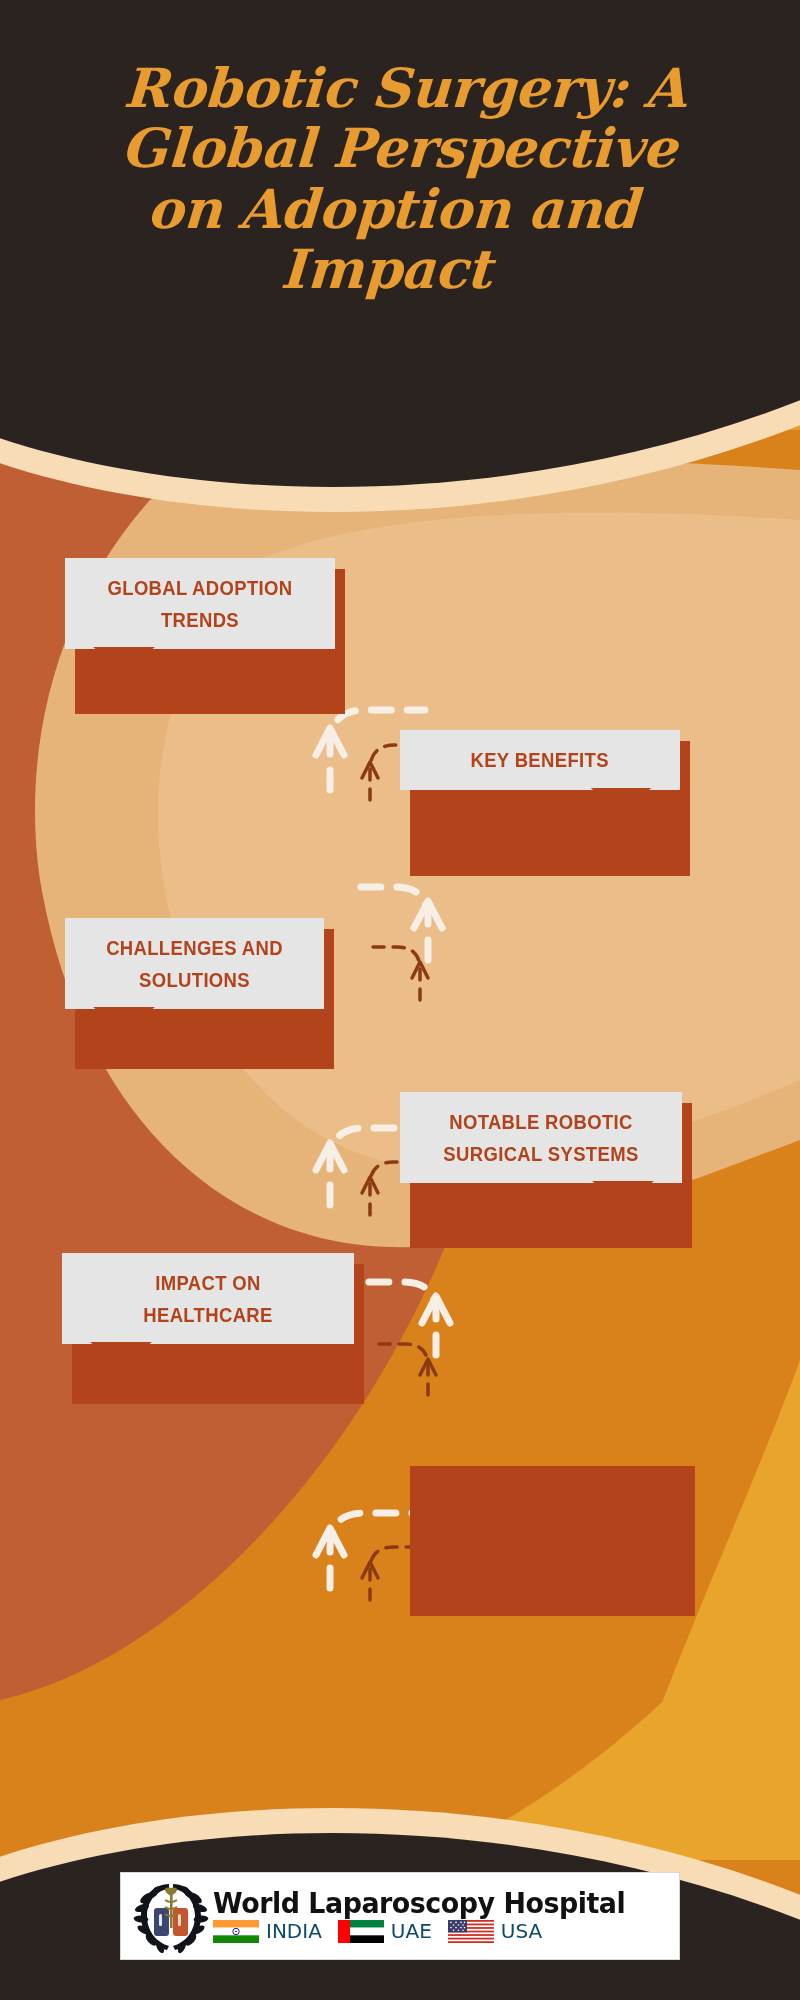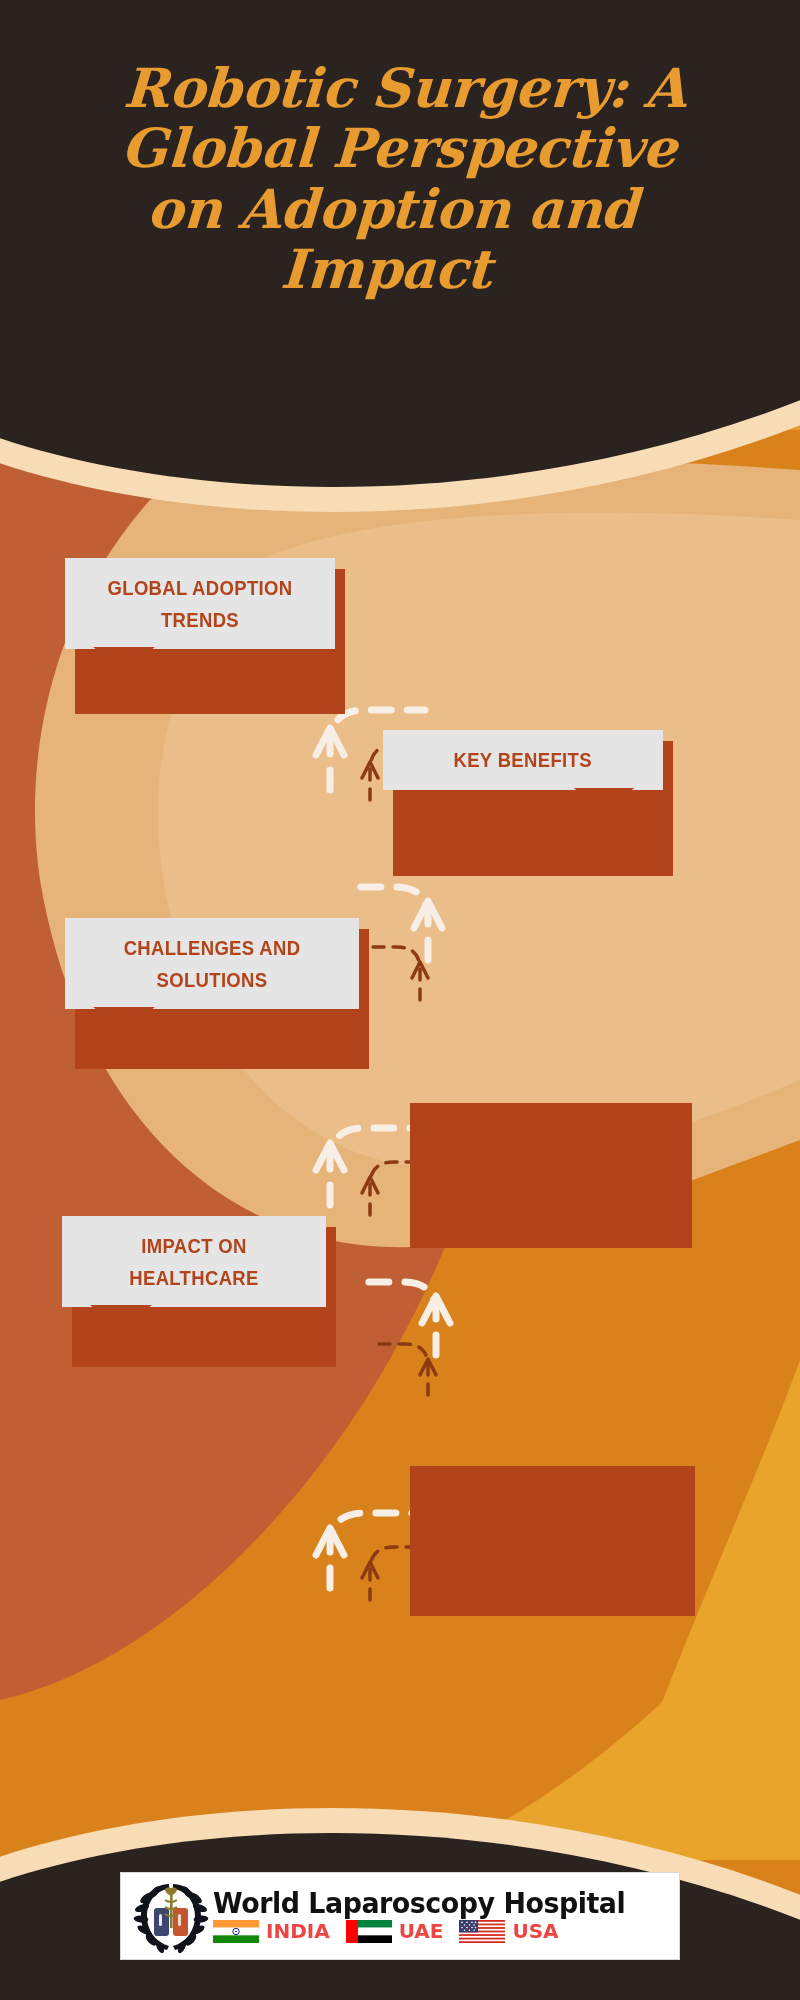--- a/index.html
+++ b/index.html
@@ -81,21 +81,21 @@
   .logo-name{
     font-family:"DejaVu Sans",sans-serif;
     font-weight:700;font-size:28px;line-height:1;
     color:#111;letter-spacing:-0.5px;
     transform:scaleX(.96);transform-origin:left center;
   }
   .logo-flags{display:flex;align-items:center;gap:7px;}
   .flag{width:46px;height:23px;display:block;flex:0 0 46px;}
   .country{
     font-family:"DejaVu Sans",sans-serif;
-    font-weight:700;font-size:20px;color:#ef4444;line-height:1;
+    font-weight:400;font-size:20px;color:#0c4a6e;line-height:1;
     margin-right:9px;
   }
 </style>
 </head>
 <body>
 
 <div id="poster">
 
   <svg class="bg-layer" viewBox="0 0 800 2000" preserveAspectRatio="none">
 
@@ -188,41 +188,45 @@
   </svg>
 
   <div class="step" style="left:65px;top:558px;width:270px;height:145px;">
     <div class="step-shadow"></div>
     <div class="step-card">
       <span class="step-label">GLOBAL ADOPTION TRENDS</span>
       <span class="step-notch"></span>
     </div>
   </div>
 
-  <div class="step" style="left:383px;top:730px;width:280px;height:135px;">
+  <div class="step" style="left:400px;top:730px;width:280px;height:135px;">
     <div class="step-shadow"></div>
     <div class="step-card">
       <span class="step-label">KEY BENEFITS</span>
       <span class="step-notch right"></span>
     </div>
   </div>
 
-  <div class="step" style="left:65px;top:918px;width:294px;height:140px;">
+  <div class="step" style="left:65px;top:918px;width:259px;height:140px;">
     <div class="step-shadow"></div>
     <div class="step-card">
       <span class="step-label">CHALLENGES AND SOLUTIONS</span>
       <span class="step-notch"></span>
     </div>
   </div>
 
   <div class="step" style="left:400px;top:1092px;width:282px;height:145px;">
     <div class="step-shadow"></div>
-  </div>
-
-  <div class="step" style="left:62px;top:1216px;width:264px;height:140px;">
+    <div class="step-card">
+      <span class="step-label">NOTABLE ROBOTIC SURGICAL SYSTEMS</span>
+      <span class="step-notch right"></span>
+    </div>
+  </div>
+
+  <div class="step" style="left:62px;top:1253px;width:292px;height:140px;">
     <div class="step-shadow"></div>
     <div class="step-card">
       <span class="step-label">IMPACT ON HEALTHCARE</span>
       <span class="step-notch"></span>
     </div>
   </div>
 
   <div class="step" style="left:400px;top:1455px;width:285px;height:150px;">
     <div class="step-shadow"></div>
   </div>

